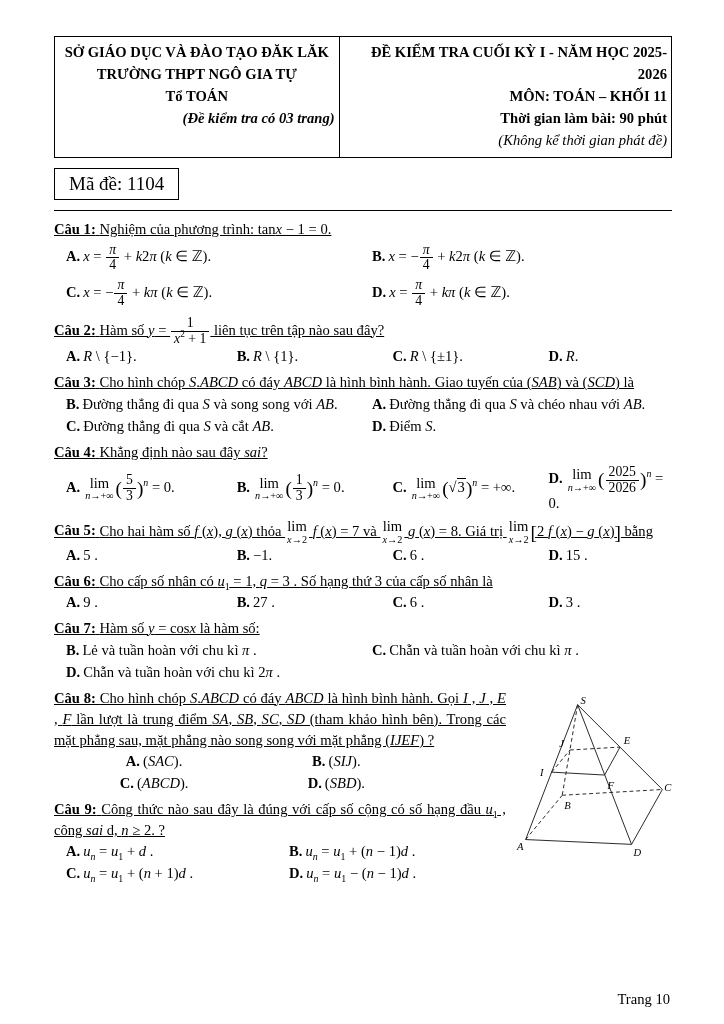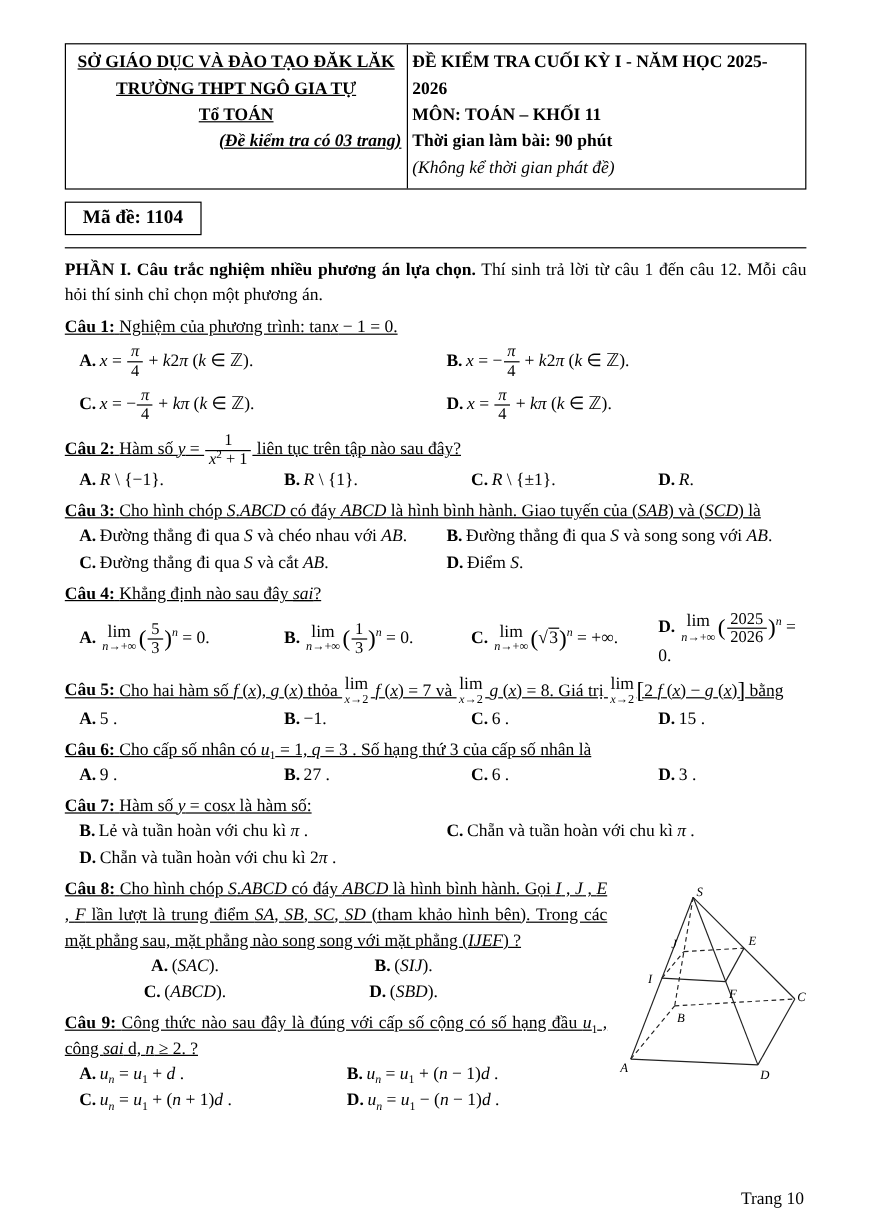--- a/index.html
+++ b/index.html
@@ -3,26 +3,26 @@
 <meta charset="utf-8">
 <style>
   html,body{margin:0;padding:0;background:#fff;}
   body{font-family:"Liberation Serif", serif; color:#000; font-size:14.6px;}
   .page{width:724px;height:1024px;box-sizing:border-box;padding:36px 52px 28px 54px;position:relative;overflow:hidden;background:#fff;}
   .b{font-weight:bold;}
   .bi{font-weight:bold;font-style:italic;text-align:right;}
   .i{font-style:italic;}
   
   .head{display:flex;border:1.6px solid #000;}
-  .head-left{width:46%;border-right:1.6px solid #000;text-align:center;padding:5px 4px 6px;line-height:1.5;text-decoration:underline;}
-  .head-right{width:54%;text-align:left;padding:5px 4px 6px;line-height:1.5;}
+  .head-left{width:46%;border-right:1.6px solid #000;text-align:center;padding:5px 4px 6px;line-height:1.5;}
+  .head-right{width:54%;text-align:right;padding:5px 4px 6px;line-height:1.5;}
   
   .info{display:flex;justify-content:space-between;align-items:flex-start;margin-top:10px;}
   .info-line{padding-top:8px;letter-spacing:0.2px;}
-  .code-box{border:1.4px solid #000;padding:4px 14px;font-weight:bold;font-size:16px;white-space:nowrap;}
+  .code-box{border:1.4px solid #000;padding:4px 14px;font-weight:normal;font-size:19px;white-space:nowrap;}
   .rule{border-top:1.3px solid #000;margin:10px 0 8px;}
   .intro{margin:2px 0 4px;text-align:justify;line-height:1.4;}
   
   .q{margin-top:4px;}
   .qtext{margin:7px 0 2px;text-align:justify;line-height:1.45;text-decoration:underline;}
   .qlabel{font-weight:bold;}
   .opts{display:grid;padding-left:12px;margin:2px 0 2px;row-gap:5px;column-gap:6px;align-items:center;}
   .opts-2{grid-template-columns:1fr 1fr;}
   .opts-4{grid-template-columns:1.12fr 1.02fr 1.02fr 0.84fr;}
   .opts-q8{grid-template-columns:1fr 1fr;width:58%;text-align:center;}
@@ -65,24 +65,20 @@
       <div class="i">(Không kể thời gian phát đề)</div>
     </div>
   </div>
 
   <div class="info">
     <div class="code-box">Mã đề: 1104</div>
   </div>
 
   <div class="rule"></div>
 
-  <p class="intro">
-    <b>PHẦN I. Câu trắc nghiệm nhiều phương án lựa chọn.</b>
-    <span>Thí sinh trả lời từ câu 1 đến câu 12. Mỗi câu hỏi thí sinh chỉ chọn một phương án.</span>
-  </p>
 
   <div class="q">
     <p class="qtext"><b class="qlabel">Câu 1:</b> <span>Nghiệm của phương trình: tan<i>x</i> − 1 = 0.</span></p>
     <div class="opts opts-2">
       <div class="opt"><b class="okey">A.</b><span><i>x</i> = <span class="frac"><span class="num"><i>π</i></span><span class="den">4</span></span> + <i>k</i>2<i>π</i> (<i>k</i> ∈ ℤ).</span></div>
       <div class="opt"><b class="okey">B.</b><span><i>x</i> = −<span class="frac"><span class="num"><i>π</i></span><span class="den">4</span></span> + <i>k</i>2<i>π</i> (<i>k</i> ∈ ℤ).</span></div>
       <div class="opt"><b class="okey">C.</b><span><i>x</i> = −<span class="frac"><span class="num"><i>π</i></span><span class="den">4</span></span> + <i>kπ</i> (<i>k</i> ∈ ℤ).</span></div>
       <div class="opt"><b class="okey">D.</b><span><i>x</i> = <span class="frac"><span class="num"><i>π</i></span><span class="den">4</span></span> + <i>kπ</i> (<i>k</i> ∈ ℤ).</span></div>
     </div>
   </div>
@@ -93,22 +89,22 @@
       <div class="opt"><b class="okey">A.</b><span><i>R</i> \ {−1}.</span></div>
       <div class="opt"><b class="okey">B.</b><span><i>R</i> \ {1}.</span></div>
       <div class="opt"><b class="okey">C.</b><span><i>R</i> \ {±1}.</span></div>
       <div class="opt"><b class="okey">D.</b><span><i>R</i>.</span></div>
     </div>
   </div>
 
   <div class="q">
     <p class="qtext"><b class="qlabel">Câu 3:</b> <span>Cho hình chóp <i>S</i>.<i>ABCD</i> có đáy <i>ABCD</i> là hình bình hành. Giao tuyến của (<i>SAB</i>) và (<i>SCD</i>) là</span></p>
     <div class="opts opts-2">
+      <div class="opt"><b class="okey">B.</b><span>Đường thẳng đi qua <i>S</i> và song song với <i>AB</i>.</span></div>
       <div class="opt"><b class="okey">A.</b><span>Đường thẳng đi qua <i>S</i> và chéo nhau với <i>AB</i>.</span></div>
-      <div class="opt"><b class="okey">B.</b><span>Đường thẳng đi qua <i>S</i> và song song với <i>AB</i>.</span></div>
       <div class="opt"><b class="okey">C.</b><span>Đường thẳng đi qua <i>S</i> và cắt <i>AB</i>.</span></div>
       <div class="opt"><b class="okey">D.</b><span>Điểm <i>S</i>.</span></div>
     </div>
   </div>
 
   <div class="q">
     <p class="qtext"><b class="qlabel">Câu 4:</b> <span>Khẳng định nào sau đây <i><u>sai</u></i>?</span></p>
     <div class="opts opts-4">
       <div class="opt"><b class="okey">A.</b><span><span class="lim"><span class="l">lim</span><span class="under"><i>n</i>→+∞</span></span><span class="big">(</span><span class="frac"><span class="num">5</span><span class="den">3</span></span><span class="big">)</span><sup><i>n</i></sup> = 0.</span></div>
       <div class="opt"><b class="okey">B.</b><span><span class="lim"><span class="l">lim</span><span class="under"><i>n</i>→+∞</span></span><span class="big">(</span><span class="frac"><span class="num">1</span><span class="den">3</span></span><span class="big">)</span><sup><i>n</i></sup> = 0.</span></div>

